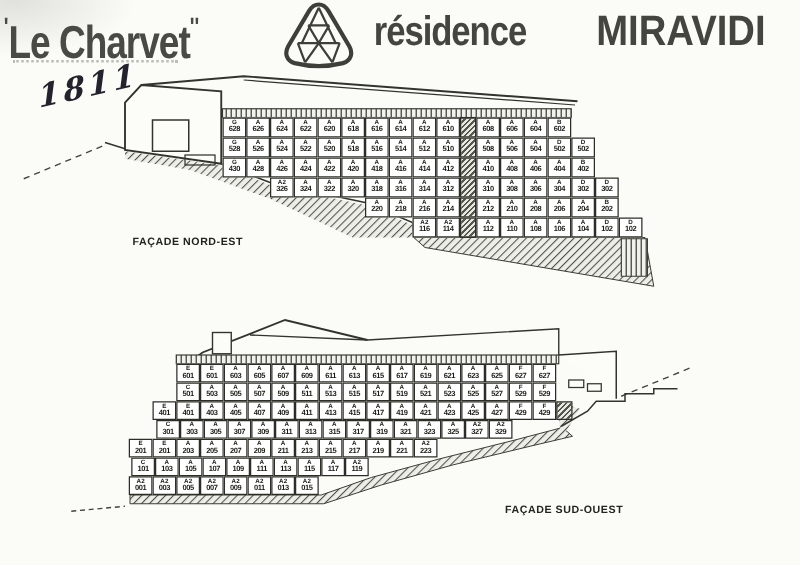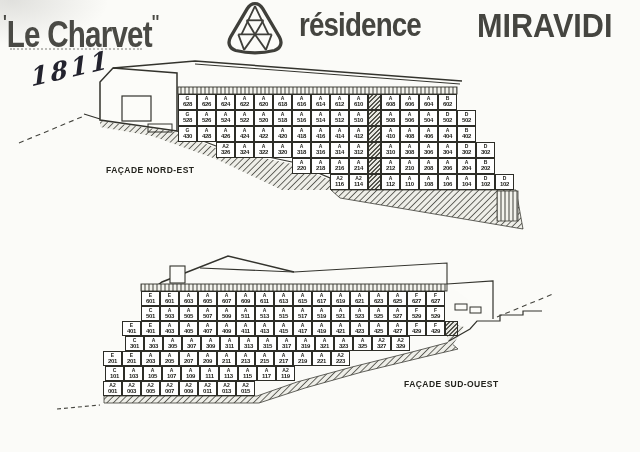--- a/index.html
+++ b/index.html
@@ -14,21 +14,21 @@
   #title-underline{position:absolute;left:10px;top:48px;width:132px;height:0;
          border-bottom:2px dotted rgba(70,70,64,.35);}
   #brand-res{position:absolute;left:299px;top:7px;font-weight:bold;font-size:33px;line-height:36px;
          color:#454540;transform:scaleX(.84);transform-origin:left top;letter-spacing:-1px;white-space:nowrap;}
   #brand-name{position:absolute;left:477px;top:6px;font-weight:bold;font-size:34px;line-height:38px;
          color:#454540;transform:scaleX(.90);transform-origin:left top;letter-spacing:0;white-space:nowrap;}
   #handwritten{position:absolute;left:30px;top:54px;font-family:"DejaVu Serif",serif;font-style:italic;
          font-size:25px;font-weight:bold;color:#23232e;transform:rotate(-13deg) skewX(-10deg);letter-spacing:3px;}
   #logo{position:absolute;left:222px;top:1px;}
   
-  .flabel{position:absolute;font-size:8.5px;font-weight:bold;letter-spacing:.45px;color:#24241e;white-space:nowrap;}
+  .flabel{position:absolute;font-size:8.5px;font-weight:bold;letter-spacing:.45px;color:#24241e;white-space:nowrap;margin-top:23px;}
   #label-ne{left:106px;top:165px;}
   #label-so{left:404px;top:379px;}
   
   .facade{position:absolute;inset:0;z-index:2;}
   .frow{position:absolute;display:flex;}
   .ucell{box-sizing:border-box;height:100%;border:1px solid #2d2d27;background:#ffffff;
          display:flex;flex-direction:column;align-items:center;justify-content:center;
          font-weight:bold;color:#1b1b16;}
   .ucell .t{font-size:5px;line-height:5px;}
   .ucell .n{font-size:6px;line-height:6.5px;letter-spacing:-.3px;}

